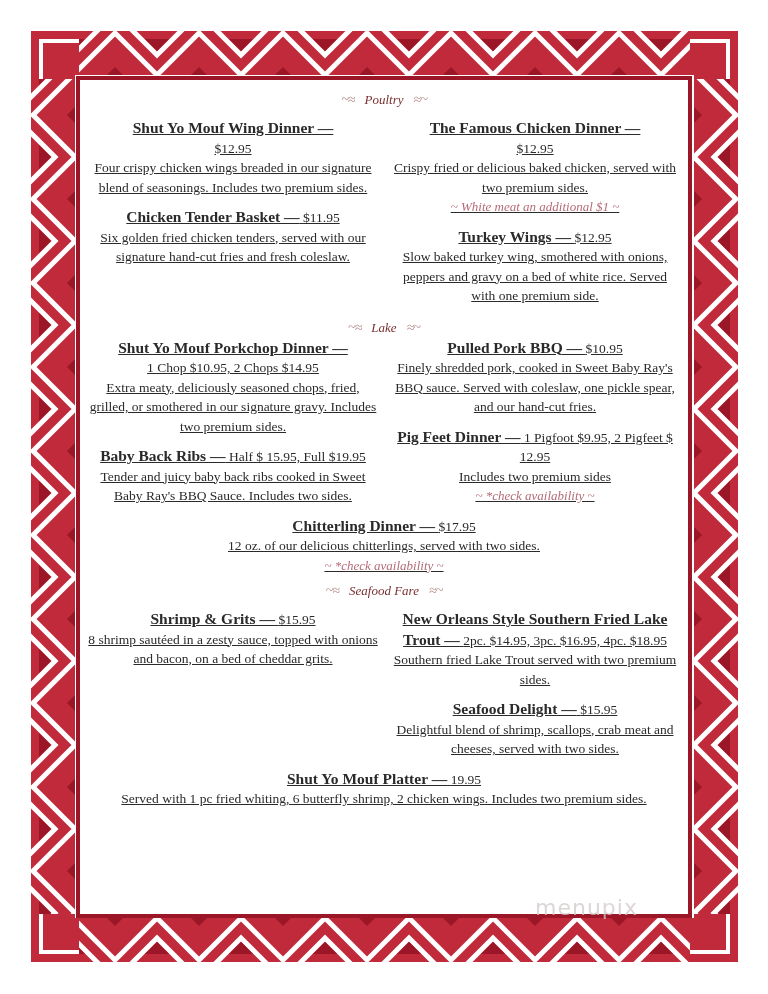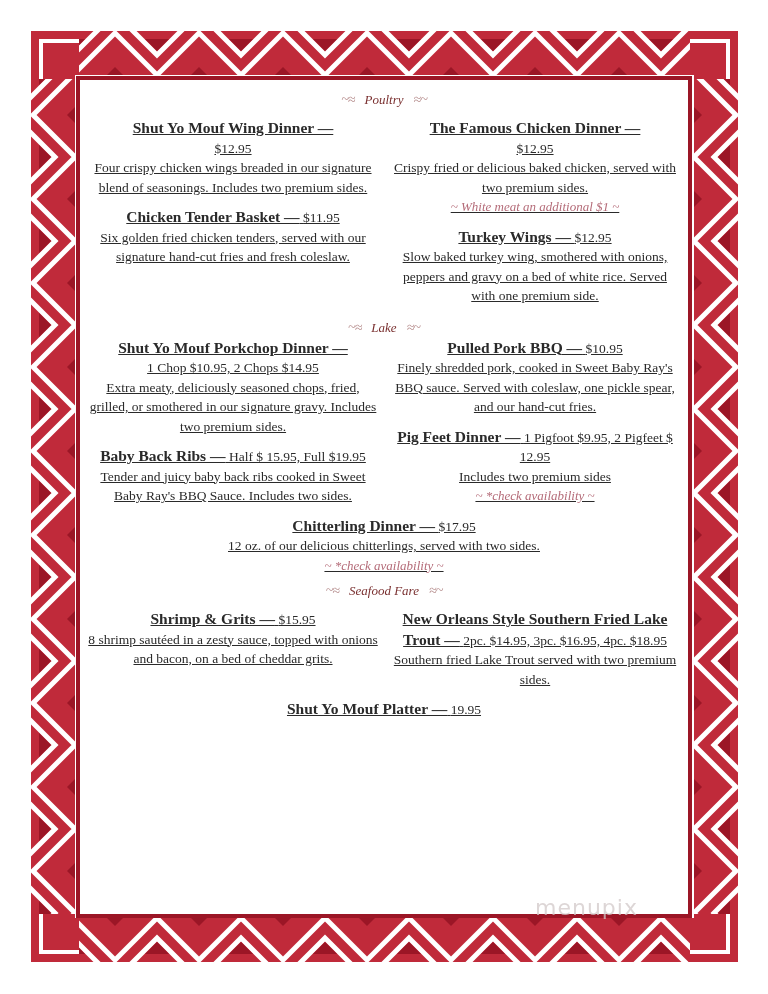--- a/index.html
+++ b/index.html
@@ -151,21 +151,27 @@
         <span class="price">$15.95</span><br>
         <span class="desc">8 shrimp sautéed in a zesty sauce, topped with onions and bacon, on a bed of cheddar grits.</span>
       </div>
     </div>
     <div class="col">
       <div class="item">
         <span class="name">New Orleans Style Southern Fried Lake Trout —</span>
         <span class="price">2pc. $14.95, 3pc. $16.95, 4pc. $18.95</span><br>
         <span class="desc">Southern fried Lake Trout served with two premium sides.</span>
       </div>
+      <div class="item">
+        <span class="name">Seafood Delight —</span>
+        <span class="price">$15.95</span><br>
+        <span class="desc">Delightful blend of shrimp, scallops, crab meat and cheeses, served with two sides.</span>
+      </div>
     </div>
   </div>
   <div class="item full">
     <span class="name">Shut Yo Mouf Platter —</span>
     <span class="price">19.95</span><br>
+    <span class="desc">Served with 1 pc fried whiting, 6 butterfly shrimp, 2 chicken wings.  Includes two premium sides.</span>
   </div>
 </div>
 
 <div class="watermark">menupix</div>
 
 </body></html>

